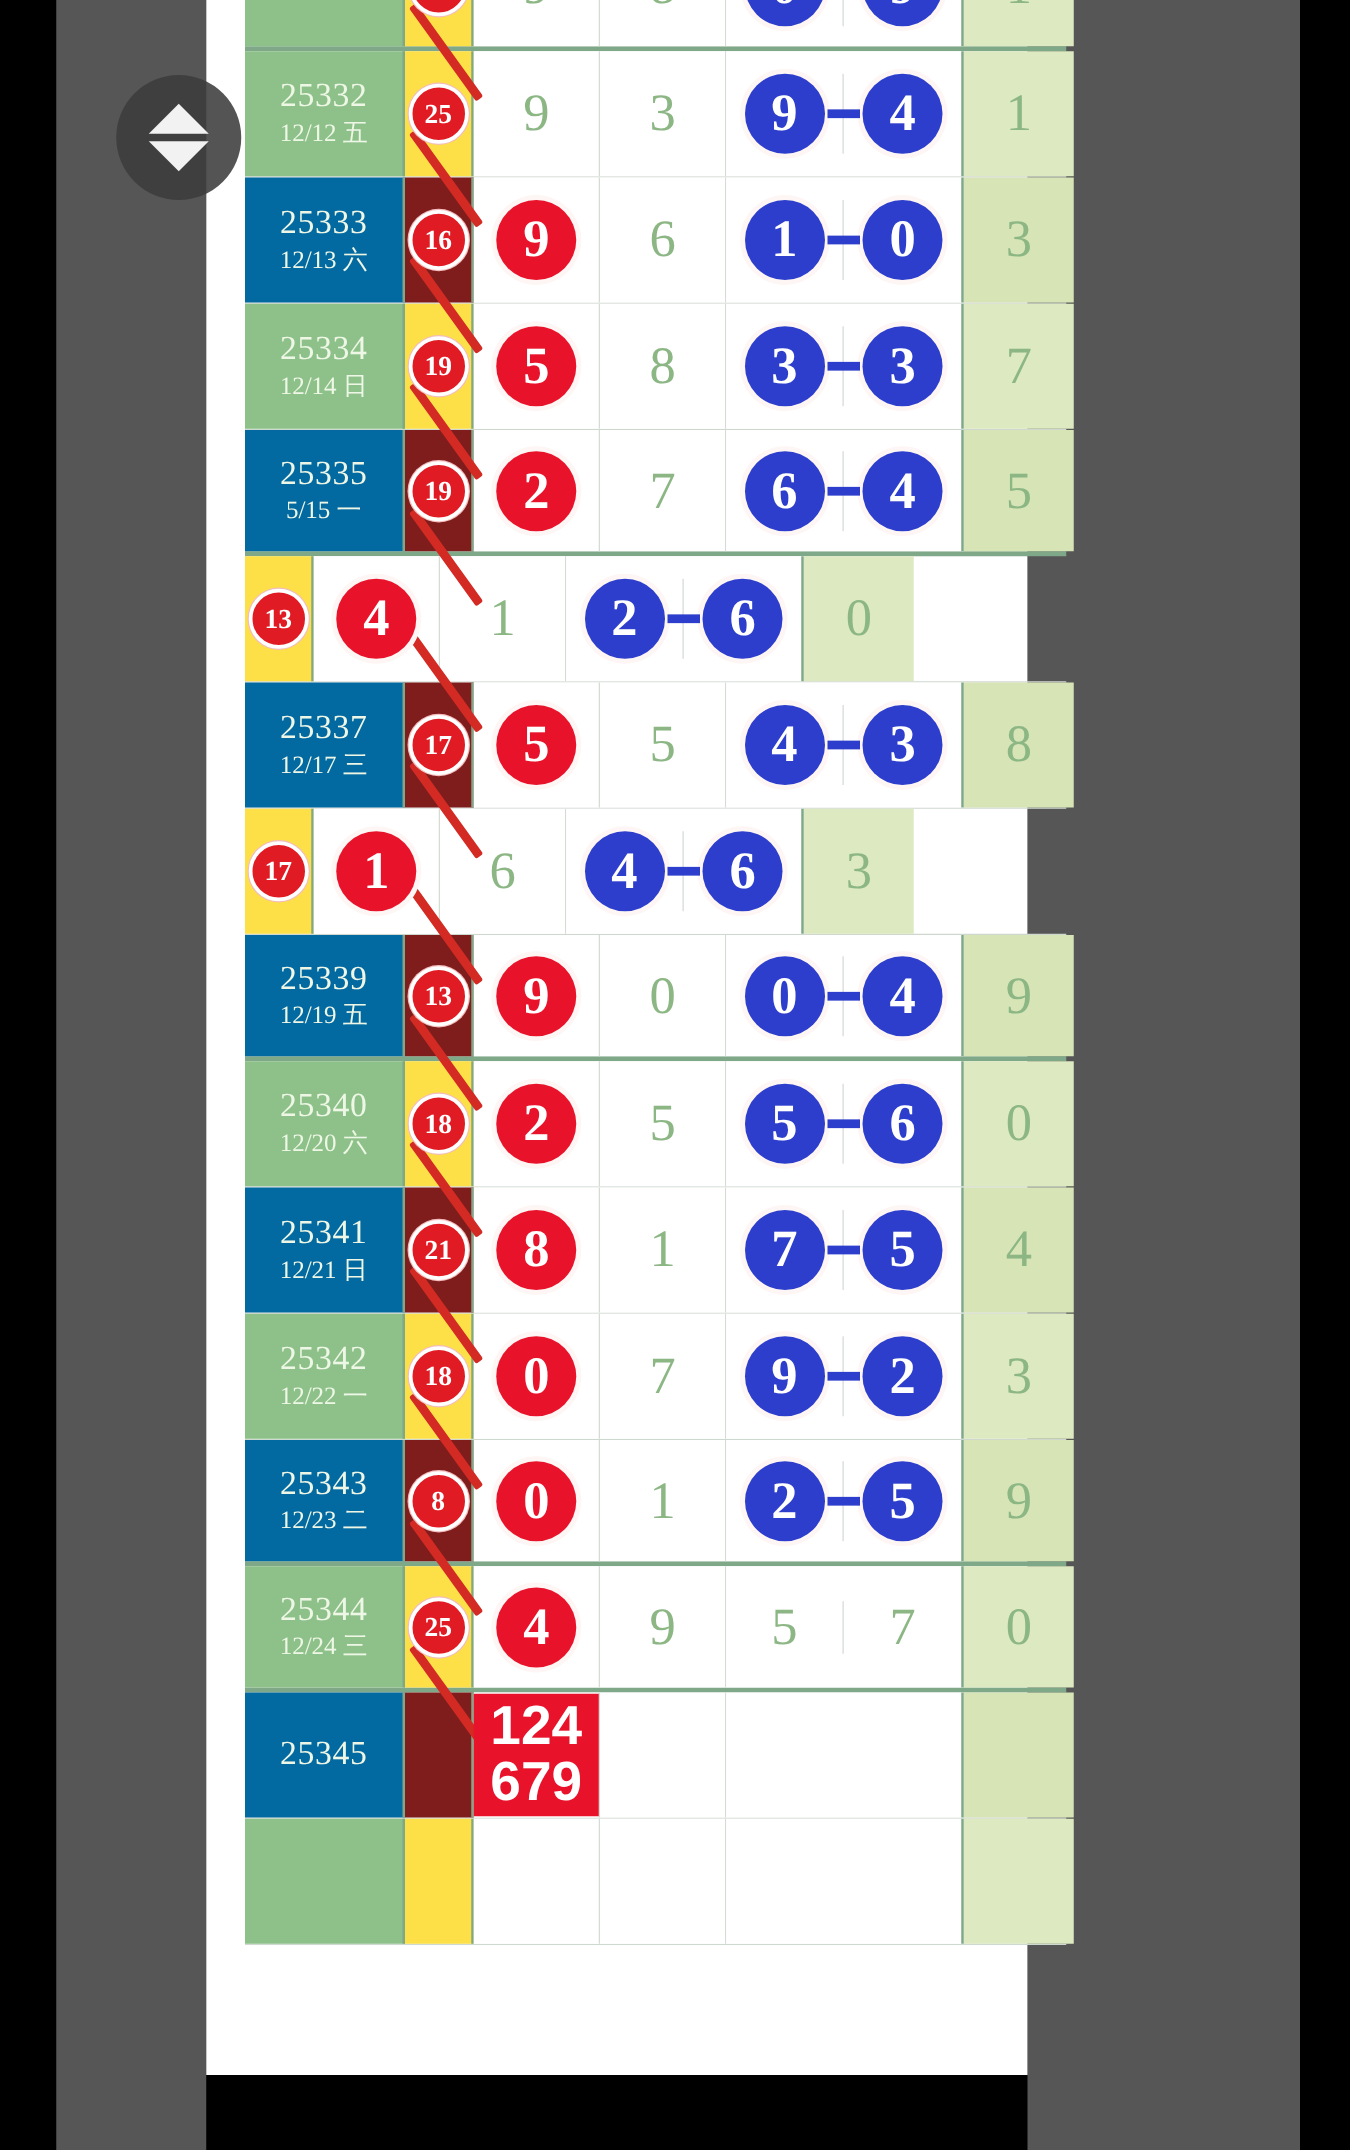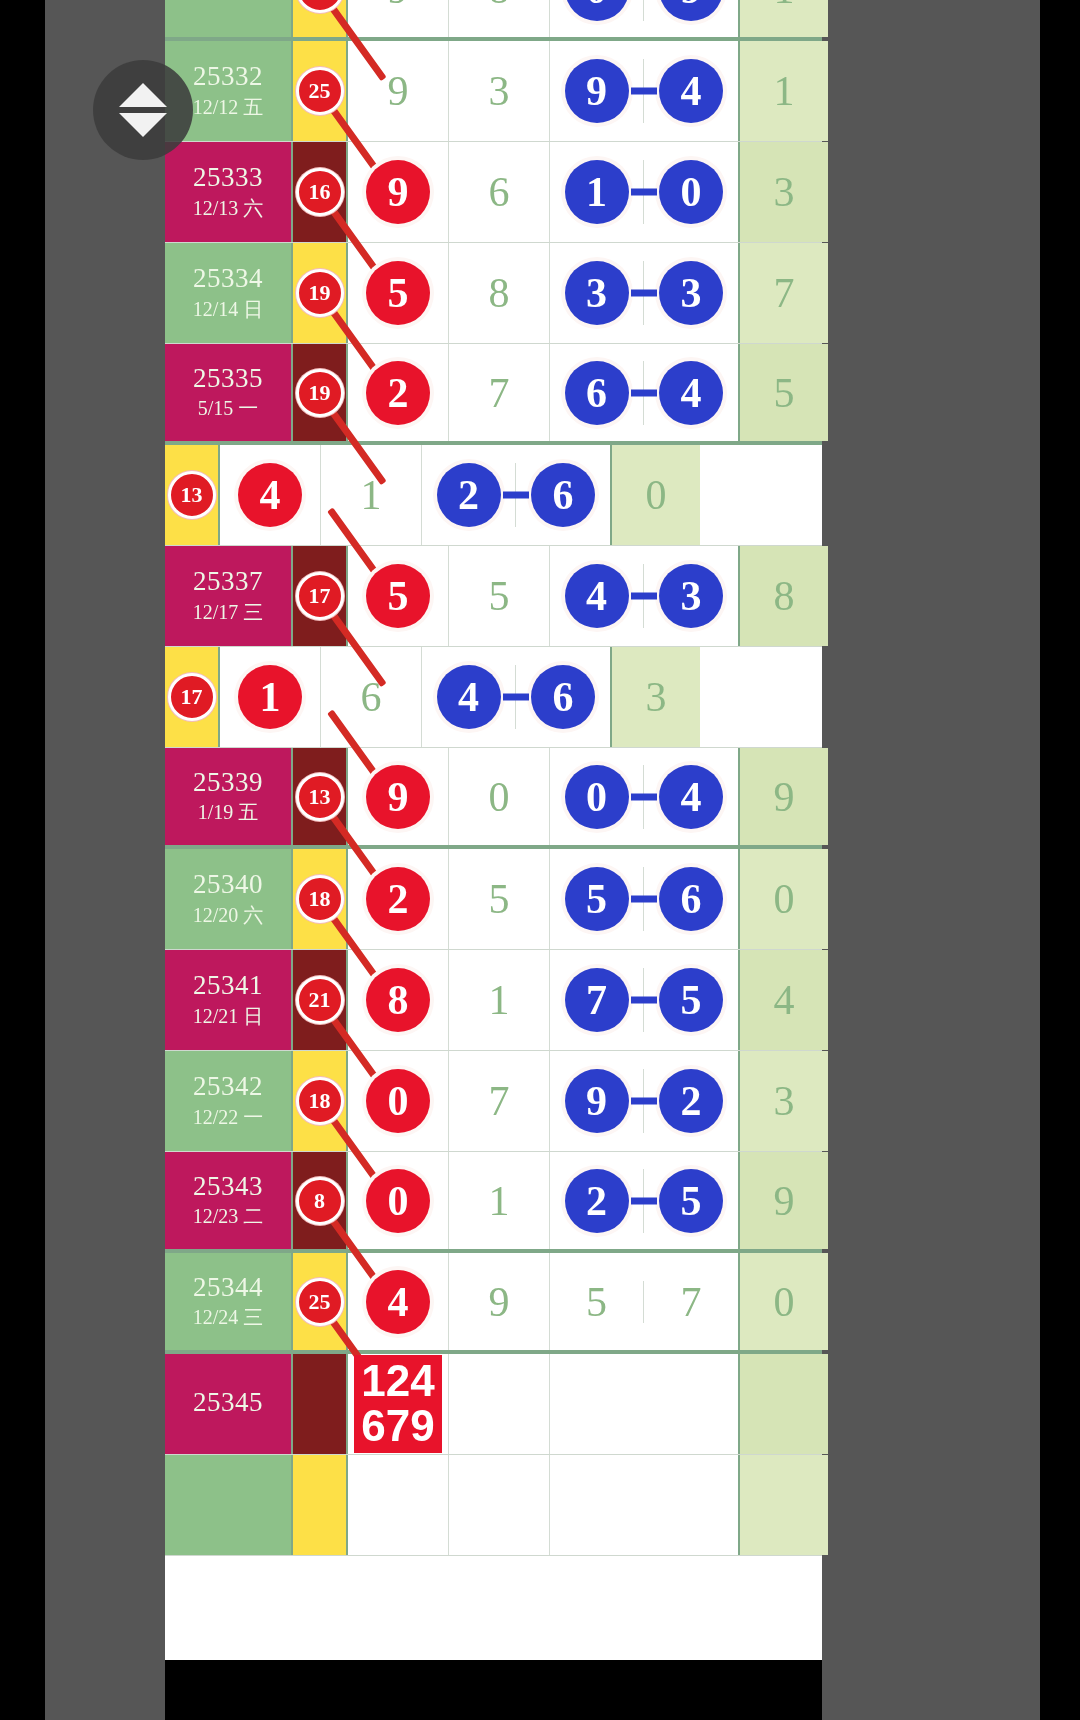--- a/index.html
+++ b/index.html
@@ -14,31 +14,32 @@
   #black-right{position:absolute;left:1040px;top:0;width:40px;height:1720px;background:#000;}
 
   
   #table{
     position:absolute;left:165px;top:0;width:657px;height:1720px;
     background:#ffffff;
   }
   .row{
     position:relative;width:100%;display:flex;box-sizing:border-box;
     border-bottom:1px solid #cfd8cf;
+    margin-left:31px;
   }
   .row.group-end{border-bottom:4px solid #7fa888;}
   .row.tall{height:101px;}
 
   
   .c-id{
     width:128px;flex:none;background:#8dc189;color:#eef7e6;
     display:flex;flex-direction:column;align-items:center;justify-content:center;
     box-sizing:border-box;border-right:2px solid #7fa888;
   }
-  .row.alt .c-id{background:#be185d;}
+  .row.alt .c-id{background:#0369a1;}
   .c-id .issue{font-size:27px;letter-spacing:.5px;line-height:1.1;}
   .c-id .date{font-size:20px;line-height:1.3;margin-top:2px;}
 
   .c-badge{
     width:55px;flex:none;background:#fde047;position:relative;
     box-sizing:border-box;border-right:2px solid #7fa888;
   }
   .row.alt .c-badge{background:#7f1d1d;}
   .badge{
     position:absolute;left:50%;top:50%;transform:translate(-50%,-50%);
@@ -86,21 +87,21 @@
   }
 
   
   .link{
     position:absolute;background:#d42a24;height:7px;border-radius:2px;
     transform-origin:0 50%;z-index:2;pointer-events:none;
   }
 
   
   .predbox{
-    width:88px;background:#e8132b;color:#fff;
+    width:100px;background:#e8132b;color:#fff;
     font-size:44px;font-weight:bold;line-height:1.02;
     text-align:center;padding:4px 2px;box-sizing:border-box;
     font-family:"Liberation Sans",sans-serif;z-index:3;position:relative;
   }
 
   
   #scroller{
     position:absolute;left:93px;top:60px;width:100px;height:100px;
     border-radius:50%;background:rgba(60,60,60,0.88);
     display:flex;flex-direction:column;align-items:center;justify-content:center;
@@ -306,21 +307,21 @@
           <div class="half right">
             <div class="ball blue">6</div>
           </div>
           <div class="dash"></div>
         </div>
         <div class="c-tail">3</div>
       </div>
       <div class="row tall alt group-end">
         <div class="c-id">
           <div class="issue">25339</div>
-          <div class="date">1/19 五</div>
+          <div class="date">12/19 五</div>
         </div>
         <div class="c-badge">
           <div class="badge">13</div>
         </div>
         <div class="c-ball">
           <div class="ball red">9</div>
         </div>
         <div class="c-ball">
           <div class="num-green">0</div>
         </div>

